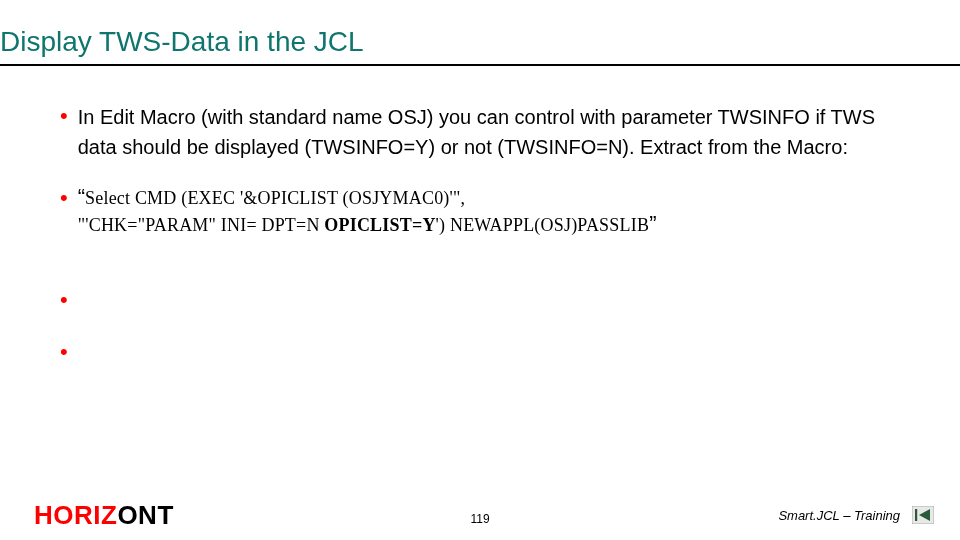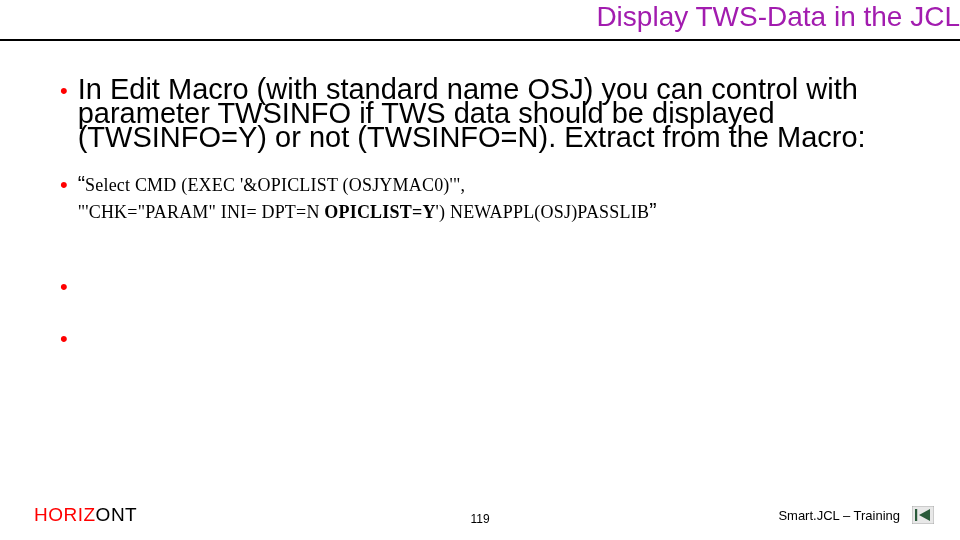--- a/index.html
+++ b/index.html
@@ -1,22 +1,22 @@
 <!DOCTYPE html>
 <html><head>
 <meta charset="utf-8">
 <style>
   * { margin: 0; padding: 0; box-sizing: border-box; }
   html, body { width: 960px; height: 540px; font-family: Arial, Helvetica, sans-serif; background: #fff; }
   .slide { width: 960px; height: 540px; position: relative; background: #fff; }
   .title {
-    text-align: right;
+    text-align: left;
     font-size: 28px;
-    color: #a21caf;
-    padding-top: 1px;
+    color: #0f766e;
+    padding-top: 26px;
     padding-bottom: 6px;
   }
   .title-underline {
     border-bottom: 2.5px solid #000;
     height: 0;
     width: 100%;
   }
   .body {
     padding: 36px 60px 0 60px;
   }
@@ -26,22 +26,22 @@
     margin-bottom: 22px;
   }
   .bullet .dot {
     color: #ff0000;
     font-size: 22px;
     line-height: 28px;
     margin-right: 10px;
     flex: 0 0 auto;
   }
   .bullet .text {
-    font-size: 29px;
-    line-height: 24px;
+    font-size: 20px;
+    line-height: 30px;
     color: #000;
   }
   .bullet.code .text {
     font-size: 22px;
     line-height: 26px;
   }
   .mono {
     font-family: Liberation Serif, serif;
     font-size: 18px;
     letter-spacing: 0.2px;
@@ -54,38 +54,39 @@
   .footer {
     position: absolute;
     left: 0; right: 0; bottom: 0;
     height: 40px;
     display: flex;
     align-items: center;
     justify-content: space-between;
     padding: 0 26px 10px 34px;
   }
   .brand {
-    font-size: 19px;
-    font-weight: normal;
+    font-size: 26px;
+    font-weight: bold;
     letter-spacing: 0.5px;
   }
   .brand .accent { color: #ff0000; }
   .brand .rest { color: #000; }
   .pagenum {
     font-size: 12px;
     color: #000;
     position: absolute;
     left: 50%;
     transform: translateX(-50%);
     bottom: 14px;
   }
   .right-group {
     display: flex;
     align-items: center;
     gap: 12px;
+    font-style: italic;
   }
   .course {
     font-size: 13px;
     color: #000;
   }
   .nav-icon {
     width: 22px; height: 18px;
     display: inline-flex; align-items: center; justify-content: center;
   }
   .nav-icon svg { width: 22px; height: 18px; }

